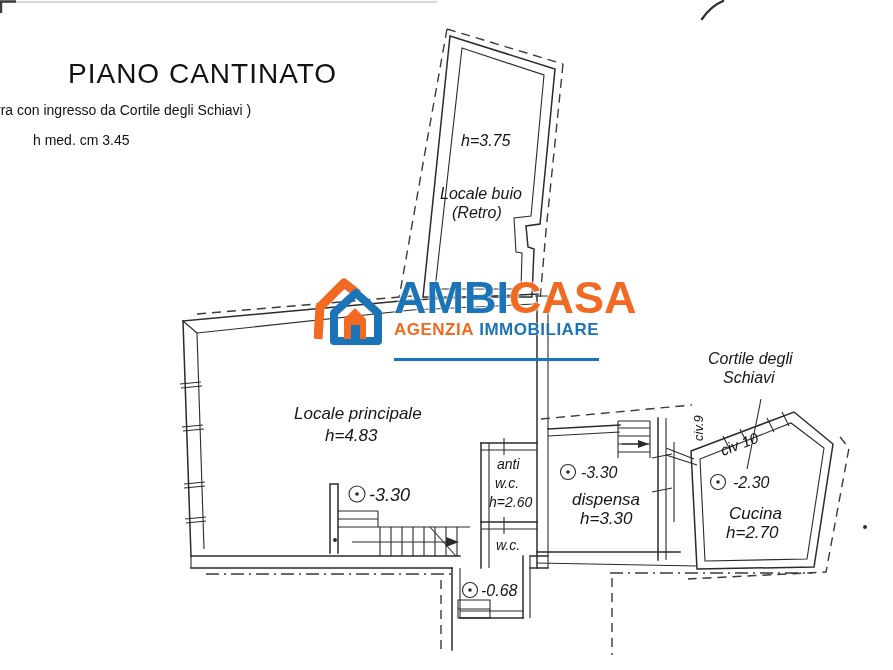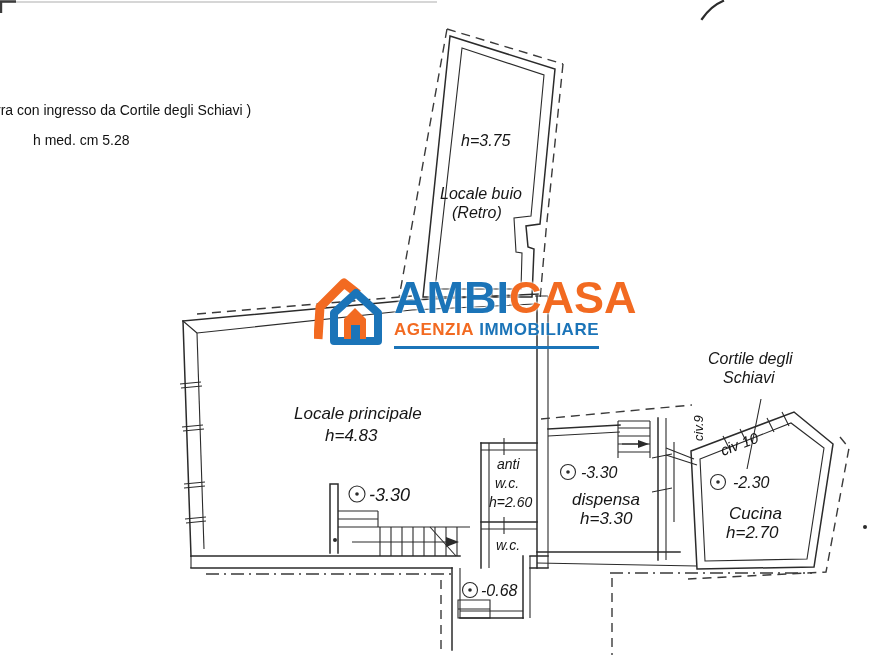--- a/index.html
+++ b/index.html
@@ -11,21 +11,21 @@
   .subtitle{position:absolute;left:-4px;top:102px;font-size:14px;color:#111;white-space:nowrap;}
   .avg-h{position:absolute;left:33px;top:132px;font-size:14px;color:#111;white-space:nowrap;}
   
   .logo{position:absolute;left:314px;top:277px;display:flex;align-items:flex-start;}
   .logo-txt{display:flex;flex-direction:column;margin-left:2px;}
   .brand{font-weight:bold;font-size:45px;line-height:0.92;letter-spacing:0px;
          text-shadow:0 0 3px #fff,0 0 3px #fff;}
   .brand .blue{color:#1b74b8;}
   .brand .orange{color:#f26a21;}
   .tagline{font-weight:bold;font-size:17px;letter-spacing:0.5px;margin-top:2px;
-           border-bottom:3px solid #1b74b8;padding-bottom:6px;align-self:flex-start;
+           border-bottom:3px solid #1b74b8;padding-bottom:18px;align-self:flex-start;
            text-shadow:0 0 2px #fff;}
   .tagline .orange{color:#f26a21;}
   .tagline .blue{color:#1b74b8;}
   
   .w{stroke:#2b2b2b;stroke-width:1.5;fill:none;stroke-linecap:square;}
   .wt{stroke:#2b2b2b;stroke-width:1.1;fill:none;}
   .dash{stroke:#3a3a3a;stroke-width:1.4;fill:none;stroke-dasharray:9 6;}
   .dashdot{stroke:#3a3a3a;stroke-width:1.3;fill:none;stroke-dasharray:13 5 2 5;}
   .scanline{stroke:#c9c9c9;stroke-width:1.5;}
   .corner{stroke:#3c3c3c;stroke-width:2.4;fill:none;}
@@ -36,22 +36,23 @@
   .t-lvl{font:italic 18px "Liberation Sans",sans-serif;}
   .t-lvl-s{font:italic 16px "Liberation Sans",sans-serif;}
   .t-civ{font:italic 15px "Liberation Sans",sans-serif;}
   .t-civ-s{font:italic 13px "Liberation Sans",sans-serif;}
 </style>
 </head>
 <body>
 
 <div class="canvas">
 
+  <div class="title">PIANO CANTINATO</div>
   <div class="subtitle">rra con ingresso da Cortile degli Schiavi )</div>
-  <div class="avg-h">h med. cm 5.28</div>
+  <div class="avg-h">h med. cm 3.45</div>
 
   <svg class="plan-svg" width="893" height="670" viewBox="0 0 893 670">
 
     <g>
       <path class="scanline" d="M0,2 L437,2"></path>
       <path class="corner" d="M1,13 L1,1.5 L16,1.5"></path>
       <path class="w" d="M702,19 Q711,6 723,1" style="stroke-width:2.2"></path>
       <circle cx="865" cy="527" r="2" fill="#2b2b2b"></circle>
     </g>
 

